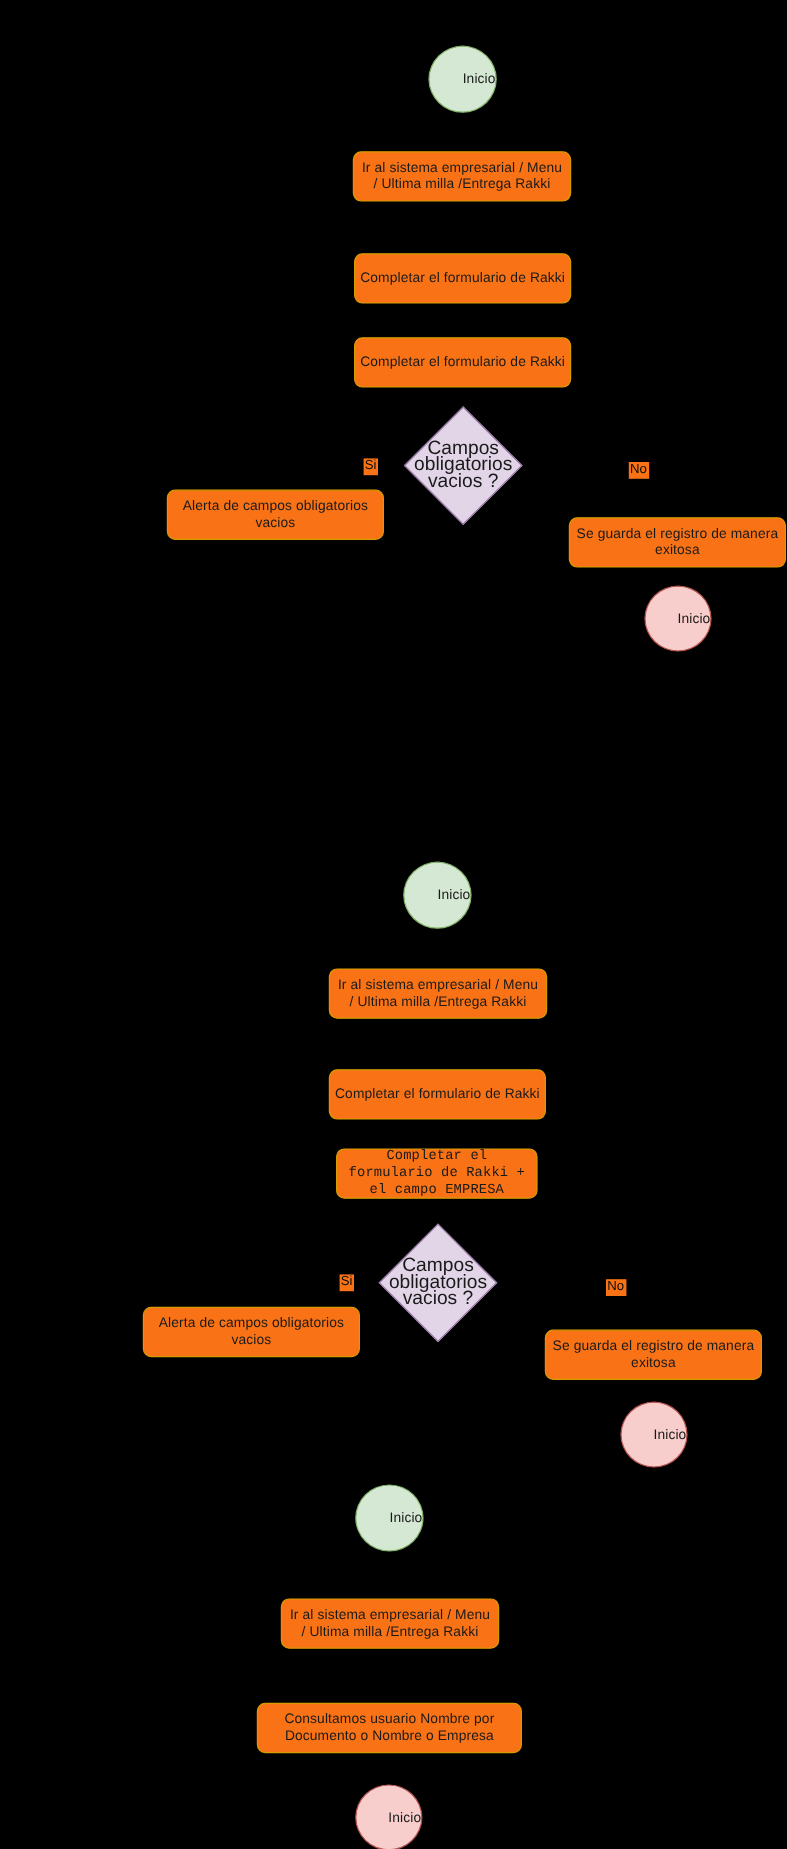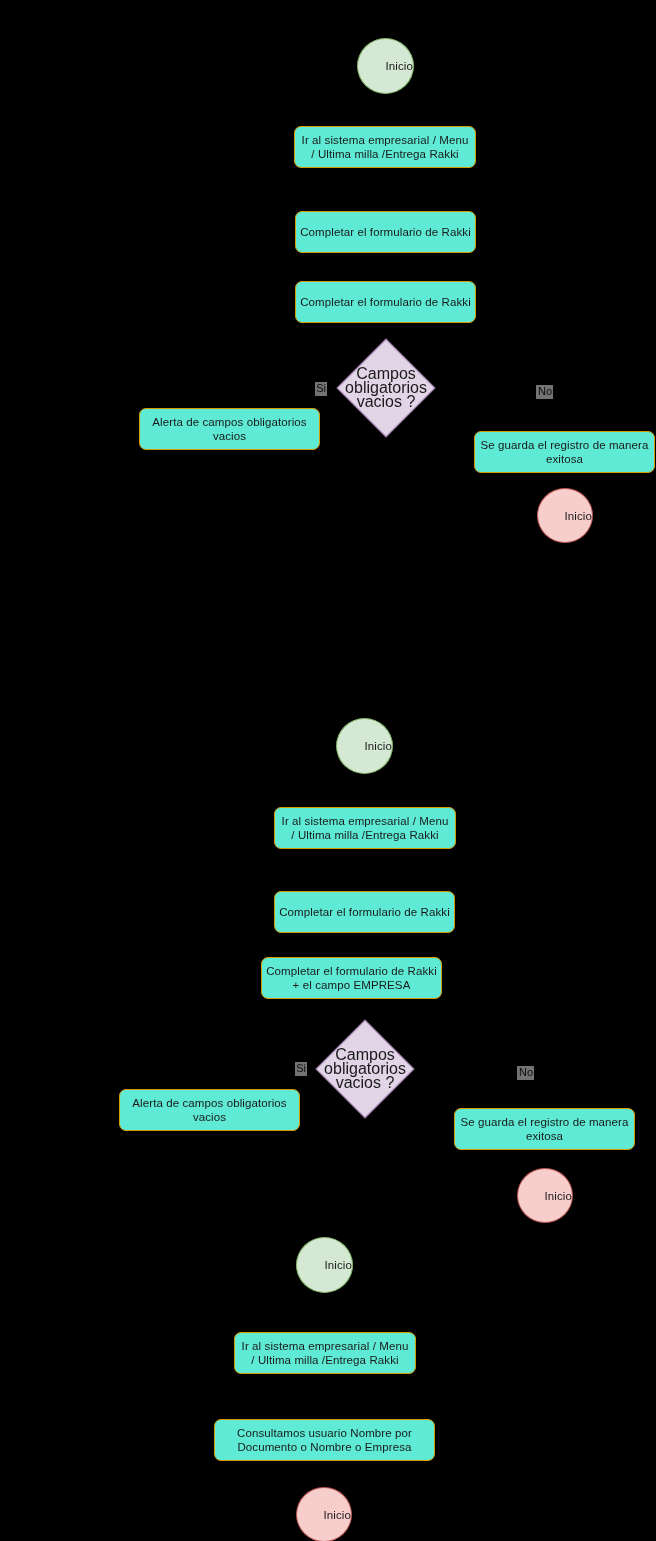--- a/index.html
+++ b/index.html
@@ -41,21 +41,21 @@
     background: #d5e8d4;
     border-color: #82b366;
   }
   .circle-end {
     background: #f8cecc;
     border-color: #b85450;
   }
 
   
   .process {
-    background: #5eead4;
+    background: #f97316;
     border: 1.7px solid #d79b00;
     border-radius: 7px;
     padding: 20px 4px;
   }
 
   
   .diamond-wrap {
     position: absolute;
   }
   .diamond-shape {
@@ -73,30 +73,29 @@
     justify-content: center;
     text-align: center;
     color: #1a1a1a;
     font-size: 16px;
     line-height: 14px;
   }
 
   
   .edge-label {
     position: absolute;
-    background: #737373;
+    background: #f97316;
     color: #0d0d0d;
     font-size: 11px;
     line-height: 13px;
     padding: 0 1px;
     white-space: nowrap;
     overflow: hidden;
     box-sizing: border-box;
-    text-align: right;
-    margin-left: 12px;
+    text-align: left;
   }
 </style>
 </head>
 <body>
 
 <div id="canvas">
 
   <div class="node circle circle-start" style="left:357px; top:38px; width:57px; height:56px;">
     <span>Inicio</span>
   </div>
@@ -139,21 +138,21 @@
   </div>
 
   <div class="node process" style="left:274px; top:807px; width:182px; height:37px;">
     <span>Ir al sistema empresarial /  Menu / Ultima milla /Entrega Rakki</span>
   </div>
 
   <div class="node process" style="left:274px; top:891px; width:181px; height:29px;">
     <span>Completar el formulario de Rakki</span>
   </div>
 
-  <div class="node process" style="left:261px; top:957px; width:181px; height:34px;">
+  <div class="node process" style="left:280px; top:957px; width:168px; height:34px;font-family:Liberation Mono, monospace;">
     <span>Completar el formulario de Rakki + el campo EMPRESA</span>
   </div>
 
   <div class="diamond-wrap" style="left:330px; top:1034px; width:70px; height:70px;">
     <div class="diamond-shape"></div>
     <div class="diamond-label" style="width:96px; left:-13px;">Campos obligatorios vacios ?</div>
   </div>
 
   <div class="edge-label" style="left:283px; top:1062px; width:12px; height:14px;">Si</div>
 

